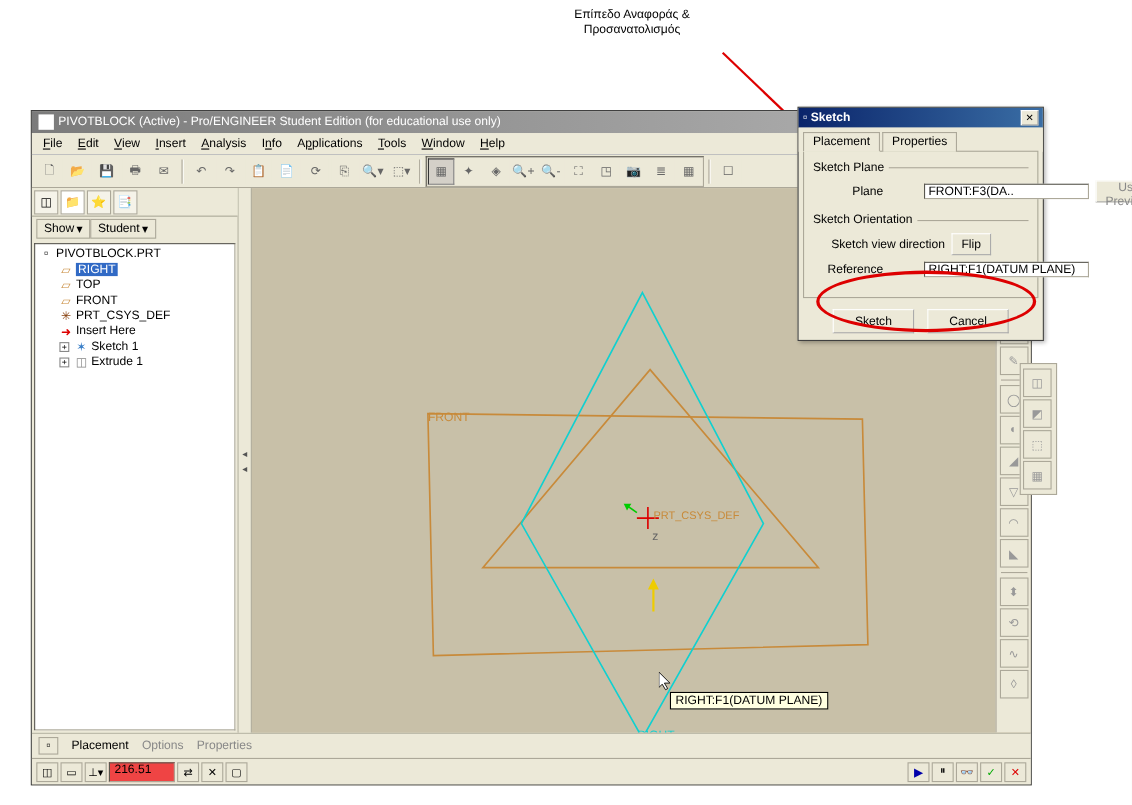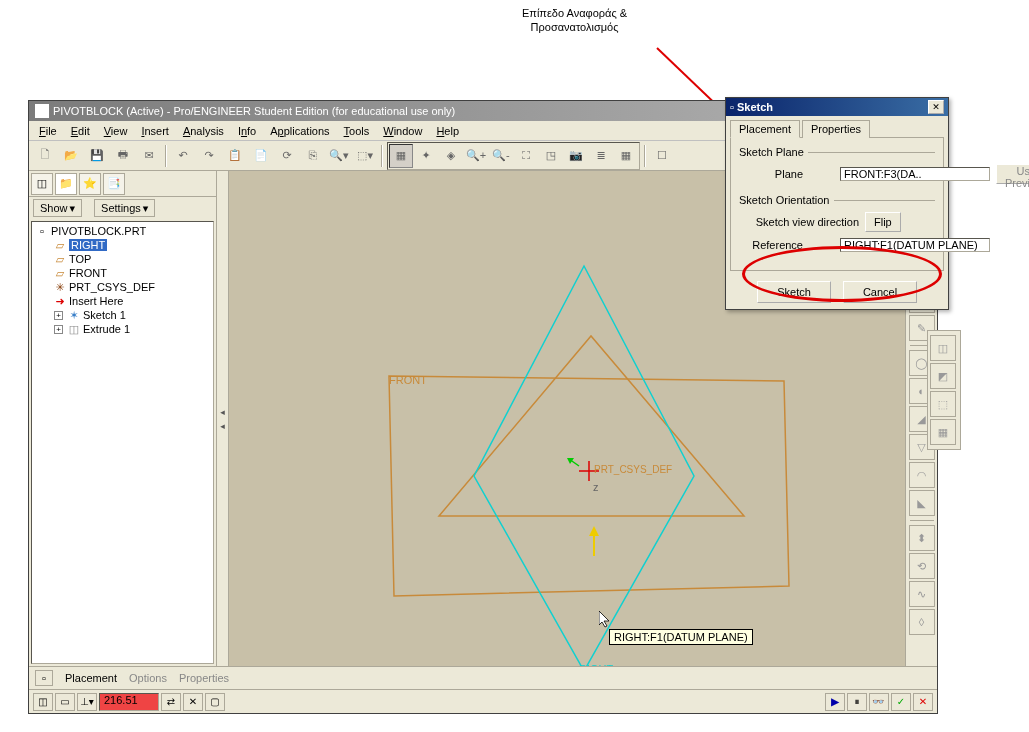--- a/index.html
+++ b/index.html
@@ -20,21 +20,21 @@
 .tool-btn.pressed { border: 1px inset #888; background: #d4d0c8; }
 .tool-sep { width: 2px; height: 22px; border-left: 1px solid #aca899; border-right: 1px solid #fff; margin: 0 2px; }
 .tool-group-box { border: 1px inset #aca899; padding: 1px; display: flex; gap: 1px; }
 
 .content-area { display: flex; height: calc(100% - 20px - 20px - 30px - 23px - 24px); }
 
 .tree-panel { width: 188px; background: #ece9d8; border-right: 1px solid #aca899; display: flex; flex-direction: column; }
 .tree-toolbar { height: 26px; background: #ece9d8; border-bottom: 1px solid #aca899; display: flex; align-items: center; padding: 2px; gap: 2px; }
 .tree-tool { width: 22px; height: 22px; border: 1px solid #aca899; background: #f5f3e9; display: flex; align-items: center; justify-content: center; cursor: pointer; }
 .tree-tool.active { background: #fff; }
-.tree-btns { height: 22px; display: flex; gap: 12px; padding: 2px 4px; }
+.tree-btns { height: 22px; display: flex; gap: 0; padding: 2px 4px; }
 .tree-dd-btn { height: 18px; padding: 0 6px; border: 1px solid #aca899; background: #ece9d8; font-size: 11px; cursor: pointer; display: flex; align-items: center; gap: 2px; }
 .tree-list { flex: 1; background: #fff; border: 1px inset #aca899; margin: 2px; overflow: auto; padding: 2px; }
 .tree-node { display: flex; align-items: center; gap: 3px; padding: 1px 2px; white-space: nowrap; }
 .tree-node.child { margin-left: 18px; }
 .tree-node.selected .tree-label { background: #316ac5; color: #fff; padding: 0 2px; }
 .tree-icon { width: 12px; height: 12px; display: inline-flex; align-items: center; justify-content: center; flex-shrink: 0; }
 .tree-expand { width: 9px; height: 9px; border: 1px solid #888; font-size: 8px; line-height: 7px; text-align: center; margin-right: 2px; flex-shrink: 0; }
 .datum-plane { color: #c88a3a; }
 .csys-ico { color: #8b4513; }
 .arrow-ico { color: #d00; }
@@ -148,21 +148,21 @@
   <div class="content-area">
     <div class="tree-panel">
       <div class="tree-toolbar">
         <button class="tree-tool">◫</button>
         <button class="tree-tool active">📁</button>
         <button class="tree-tool">⭐</button>
         <button class="tree-tool">📑</button>
       </div>
       <div class="tree-btns">
         <button class="tree-dd-btn"><span>Show</span> ▾</button>
-        <button class="tree-dd-btn"><span>Settings</span> ▾</button>
+        <button class="tree-dd-btn"><span>Student</span> ▾</button>
       </div>
       <div class="tree-list">
         <div class="tree-node">
           <span class="tree-icon">▫</span>
           <span class="tree-label">PIVOTBLOCK.PRT</span>
         </div>
         <div class="tree-node child selected">
           <span class="tree-icon datum-plane">▱</span>
           <span class="tree-label">RIGHT</span>
         </div>

